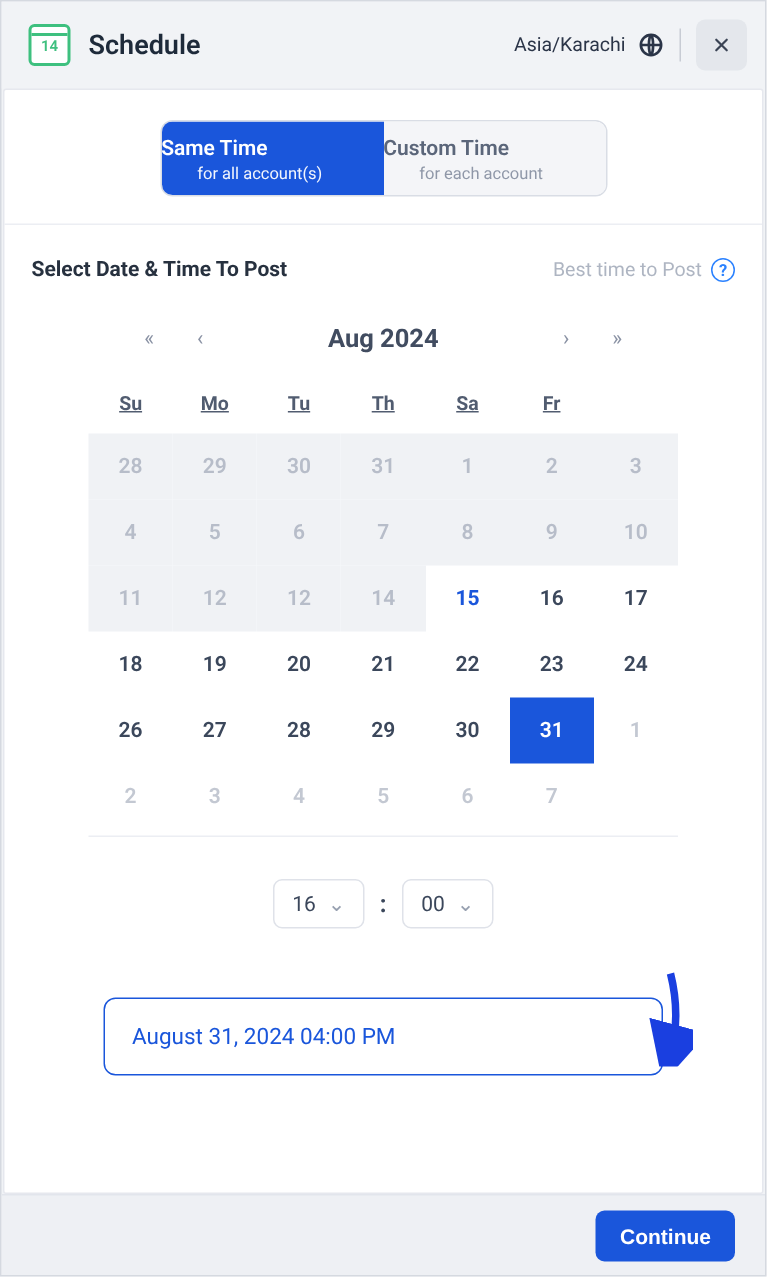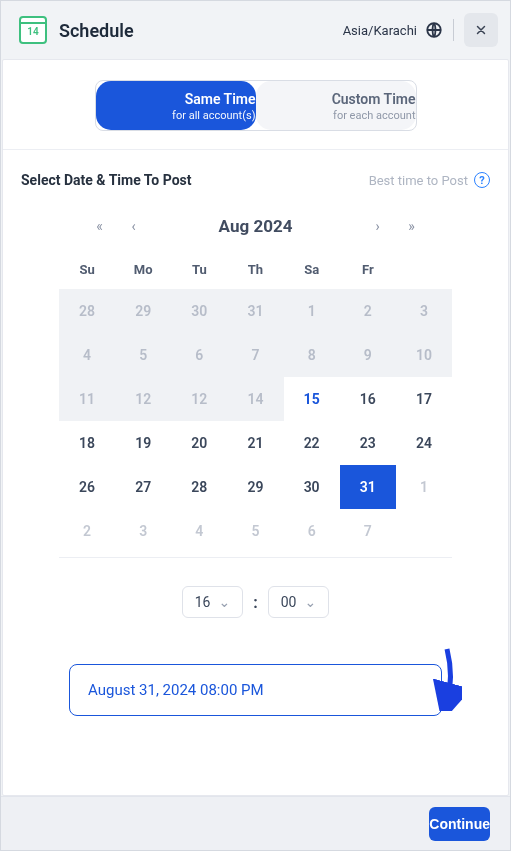--- a/index.html
+++ b/index.html
@@ -68,26 +68,25 @@
     padding: 20px 0 18px;
     border-bottom: 1px solid #eceef3;
   }
   .toggle {
     display: flex;
     border-radius: 8px;
     overflow: hidden;
     border: 1px solid #d9dde5;
   }
   .toggle-opt {
-    width: 160px;
+    width: 148px;
     padding: 10px 0 8px;
-    text-align: right;
+    text-align: left;
     cursor: pointer;
     background: #f4f5f8;
-    border-radius: 15px;
   }
   .toggle-opt.active { background: #1a56db; color: #fff; }
   .toggle-main { font-size: 14px; font-weight: 600; }
   .toggle-sub { font-size: 11px; margin-top: 2px; opacity: .95; padding-left: 24px; }
   .toggle-opt:not(.active) .toggle-main { color: #5b667a; }
   .toggle-opt:not(.active) .toggle-sub { color: #8a93a4; }
 
   .section {
     padding: 22px 18px 0;
   }
@@ -109,21 +108,21 @@
     gap: 10px; margin-bottom: 18px;
   }
   .month-label { font-size: 17px; font-weight: 700; color: #414c60; width: 200px; text-align:center;}
   .nav-btn { width:24px; color:#8a92a4; cursor:pointer; text-align:center; font-size:14px;}
   .nav-spacer { flex:1; }
 
   .calendar {
     padding: 0 38px;
   }
   .dow-row, .day-grid { display: grid; grid-template-columns: repeat(7, 1fr); }
-  .dow { text-align:center; font-size:13px; font-weight:700; color:#515c70; padding:8px 0 12px;}
+  .dow { text-align:center; font-size:13px; font-weight:700; color:#515c70; padding:8px 0 12px;text-decoration:underline;}
   .day {
     height: 44px; display:flex; align-items:center; justify-content:center;
     font-size: 14px; font-weight:600; color:#3b475b; cursor:pointer;
   }
   .day.dim { background:#f0f2f5; color:#b7bdc9; }
   .day.faded { color:#c3c8d2; }
   .day.today { color:#1a56db; font-weight:700; }
   .day.selected { background:#1a56db; color:#fff; }
   .cal-divider { height:1px; background:#eceef3; margin:4px 38px 0;}
 
@@ -152,21 +151,21 @@
 
   .footer {
     background:#eef0f4;
     height:54px;
     display:flex; align-items:center; justify-content:flex-end;
     padding:0 20px;
     border-top:1px solid #e2e5ec;
   }
   .continue-btn {
     background:#1a56db; color:#fff; border:none;
-    border-radius:6px; padding:9px 0; font-size:14px; font-weight:600;
+    border-radius:6px; padding:9px 16px; font-size:14px; font-weight:600;
     cursor:pointer;
   }
 </style>
 </head>
 <body>
 
 <div class="header">
   <div class="cal-icon">
     <div class="cal-icon-num">14</div>
   </div>
@@ -280,21 +279,21 @@
         <span>16</span>
         <span class="chev">⌄</span>
       </div>
       <div class="colon">:</div>
       <div class="time-sel">
         <span>00</span>
         <span class="chev">⌄</span>
       </div>
     </div>
 
-    <div class="result">August 31, 2024 08:00 PM</div>
+    <div class="result">August 31, 2024 04:00 PM</div>
   </div>
 
   <div class="arrow">
     <svg viewBox="0 0 30 64">
         <defs>
           <marker id="ah" markerWidth="8" markerHeight="8" refX="4" refY="4" orient="auto">
             <path d="M0,0 L8,4 L0,8 Z" fill="#1a3fe0"></path>
           </marker>
         </defs>
         <path d="M15 2 Q22 30 15 56" stroke="#1a3fe0" stroke-width="5" fill="none" marker-end="url(#ah)"></path>

